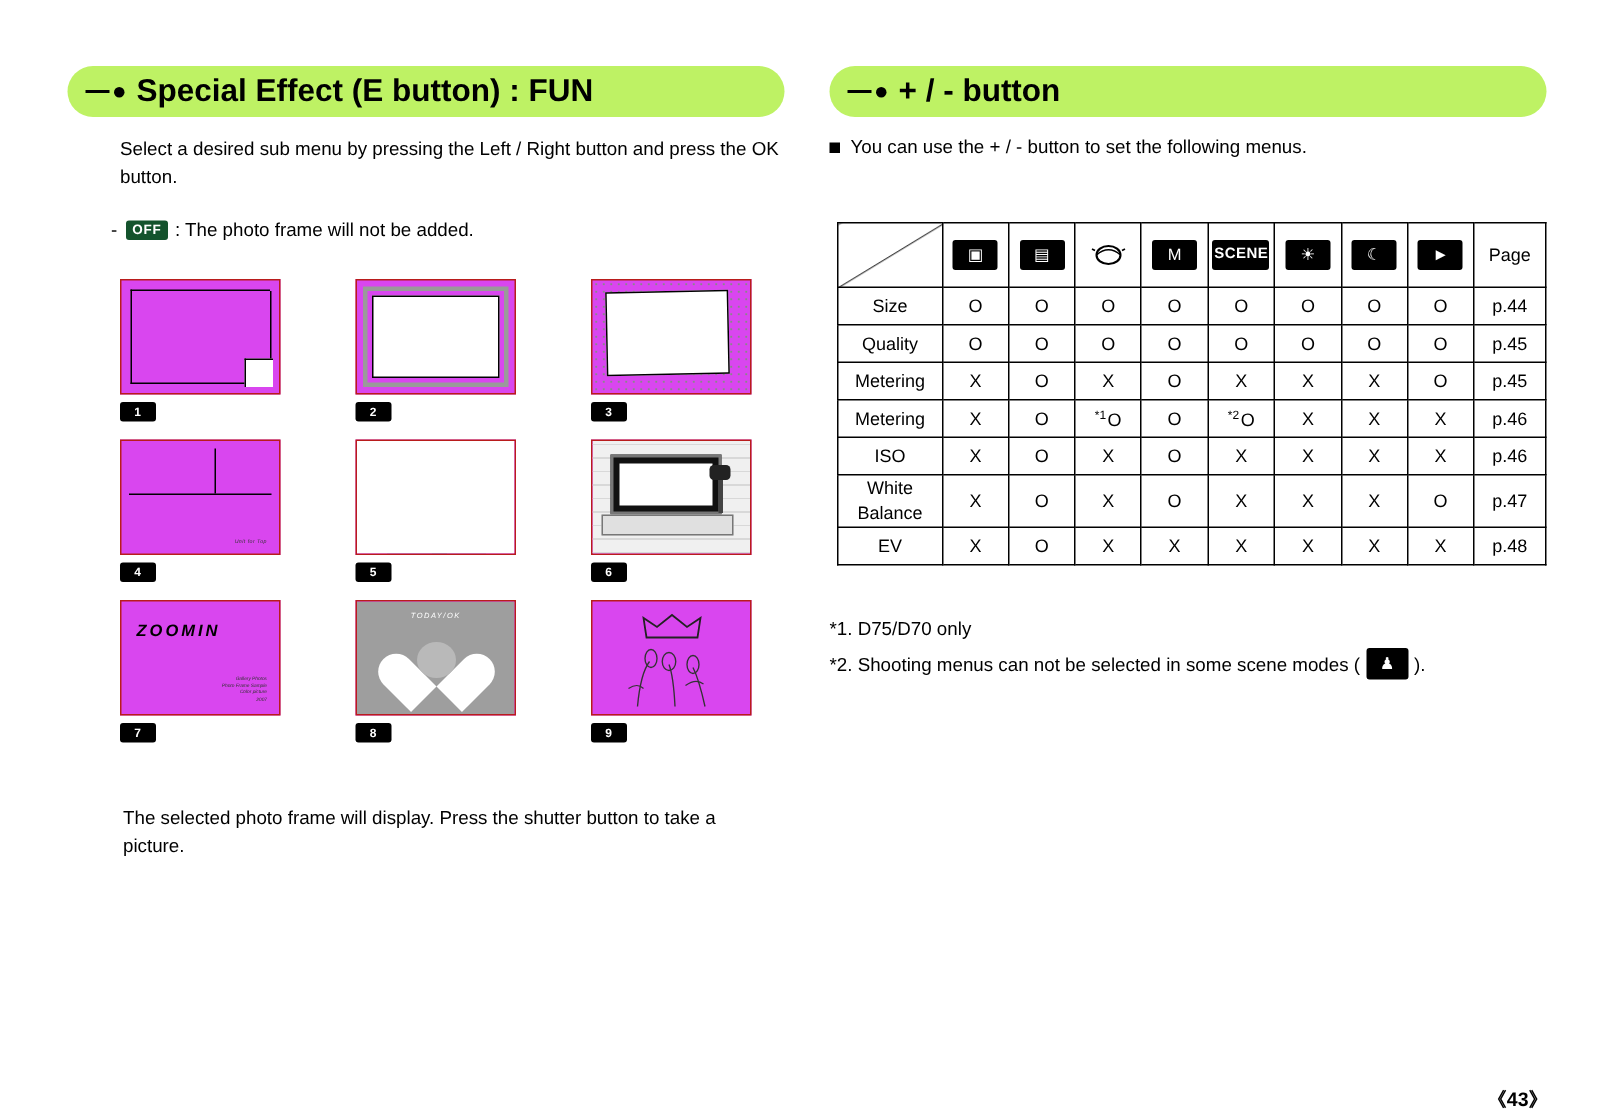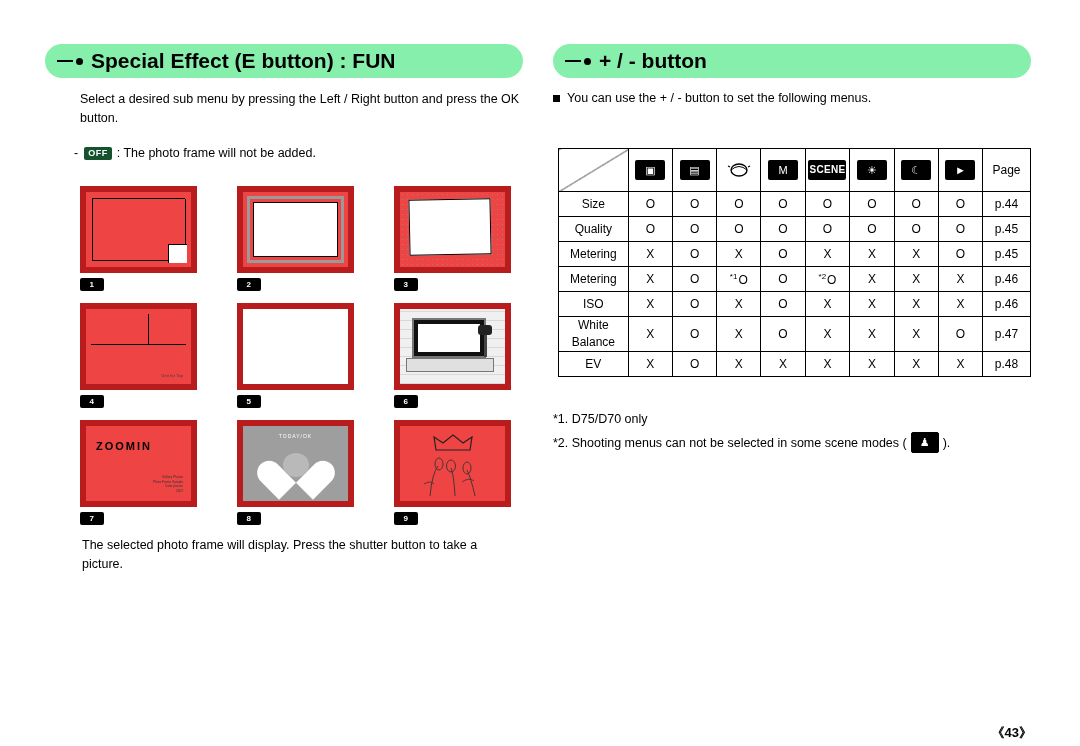--- a/index.html
+++ b/index.html
@@ -17,21 +17,21 @@
   }
   .page {
     position: relative;
     width: 1080px;
     height: 746px;
   }
   
   .hdr {
     position: absolute;
     height: 34px;
-    background: #86efac;
+    background: #bef264;
     border-radius: 17px;
     display: flex;
     align-items: center;
   }
   .hdr .dashdot {
     display: flex;
     align-items: center;
     margin-left: 12px;
     margin-right: 8px;
   }
@@ -93,24 +93,25 @@
     position: absolute;
     left: 80px;
     top: 186px;
     width: 420px;
   }
   .frow { display: flex; gap: 52px; margin-bottom: 12px; }
   .fcell { width: 105px; }
   .fbox {
     width: 105px;
     height: 75px;
-    border: 6px solid #b91c1c;
-    background: #ef4444;
+    border: 1px solid #b91c1c;
+    background: #d946ef;
     position: relative;
     overflow: hidden;
+    font-style: italic;
   }
   .flabel {
     margin-top: 5px;
     width: 24px;
     height: 13px;
     background: #000;
     color: #fff;
     font-size: 8px;
     font-weight: bold;
     display: flex;

